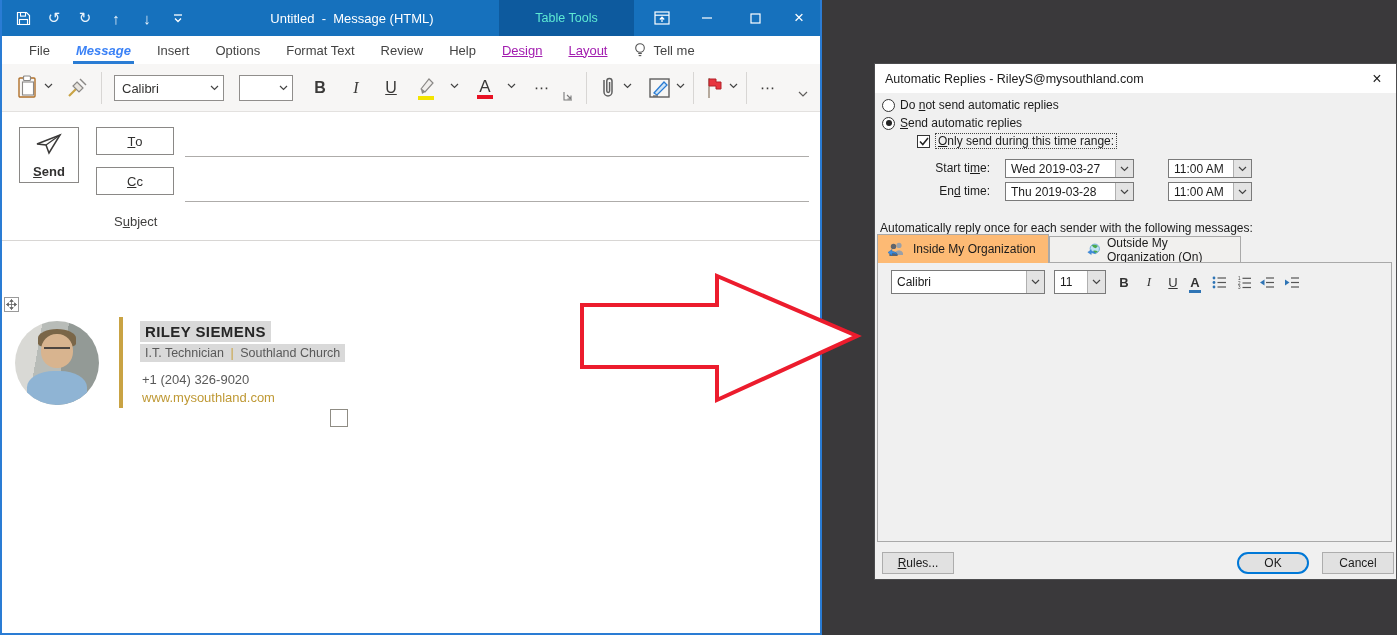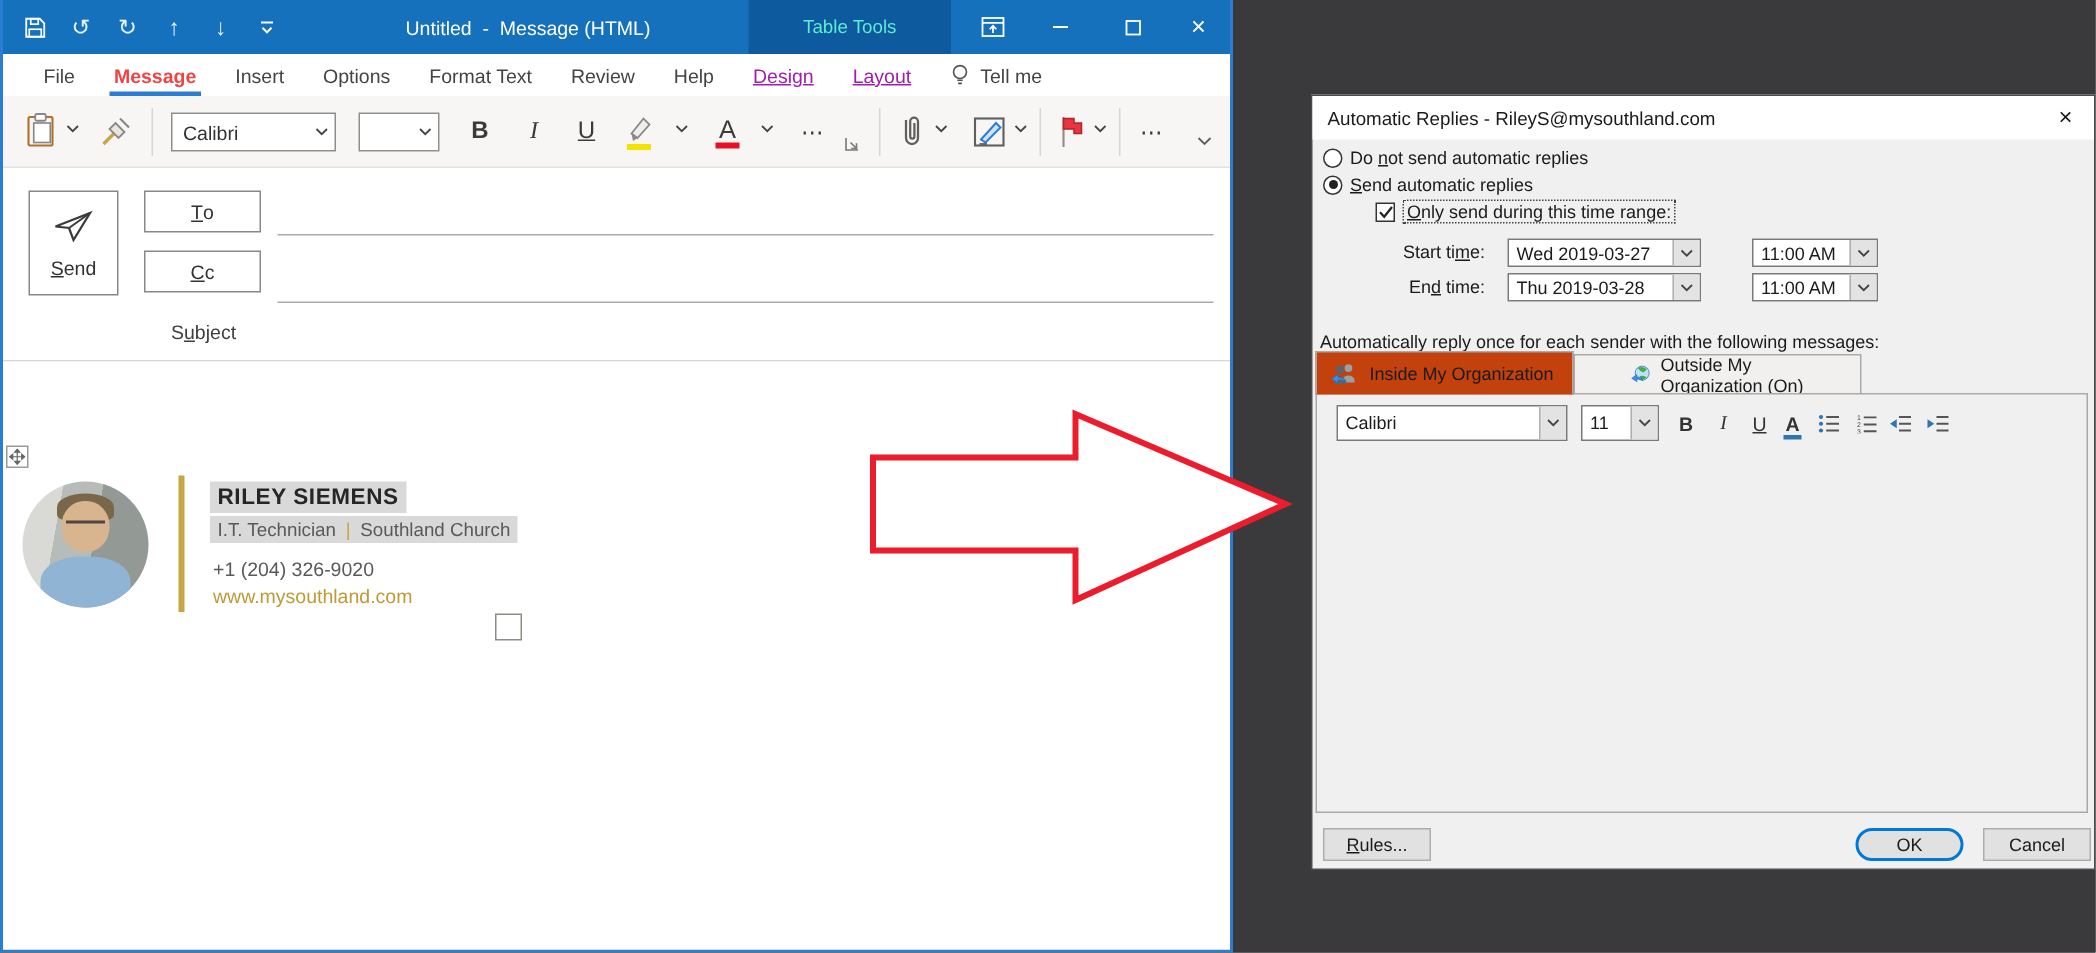--- a/index.html
+++ b/index.html
@@ -15,40 +15,40 @@
   .qat .qbtn { width:18px; height:24px; display:flex; align-items:center; justify-content:center; font-size:15px; }
   .win-title { position:absolute; left:255px; top:0; width:190px; height:36px; display:flex; align-items:center; justify-content:center;
     color:#fff; font-size:13px; white-space:pre; }
   .table-tools { position:absolute; left:497px; top:0; width:135px; height:36px; background:#0d5a9e; color:#5eead4;
     font-size:12.5px; display:flex; align-items:center; justify-content:center; }
   .wc { position:absolute; top:0; height:36px; width:26px; display:flex; align-items:center; justify-content:center; color:#fff; }
   .wc.close-x { font-size:17px; }
 
   .tabs-row { position:absolute; left:0; top:36px; width:100%; height:28px; background:#fff; display:flex; align-items:center; padding-left:14px; }
   .rtab { position:relative; height:28px; display:flex; align-items:center; padding:0 13px; font-size:13px; color:#444; }
-  .rtab.sel { color:#ef4444; font-weight:bold; }
+  .rtab.sel { color:#3b82f6; font-weight:bold;font-style:italic; }
   .rtab.sel::after { content:''; position:absolute; left:10px; right:10px; bottom:0; height:3px; background:#2a7cd4; }
   .rtab.accent { color:#a21caf;text-decoration:underline; }
   .rtab .bulb { margin-right:6px; display:flex; }
 
   .ribbon { position:absolute; left:0; top:64px; width:100%; height:48px; background:#f7f6f5; border-bottom:1px solid #e3e1df; }
   .rb { position:absolute; display:flex; align-items:center; justify-content:center; color:#3b3a39; }
   .vsep { position:absolute; top:8px; width:1px; height:32px; background:#d8d6d4; }
   .chev { display:flex; }
   .rcmb { position:absolute; top:11px; height:26px; background:#fff; border:1px solid #908e8c; display:flex; align-items:center; font-size:13px; color:#323130; }
   .rcmb .val { flex:1; padding:0 7px; }
   .rcmb .cbtn { width:18px; display:flex; align-items:center; justify-content:center; }
   .biu { font-size:16px; color:#3b3a39; }
   .ital { font-family:"Liberation Serif", serif; font-style:italic; }
   .undl { text-decoration:underline; }
   .dots { font-size:15px; letter-spacing:1px; color:#3b3a39; }
 
   .hdr { position:absolute; left:0; top:112px; width:100%; height:129px; background:#fff; border-bottom:1px solid #d8d6d4; }
-  .sendbox { position:absolute; left:17px; top:15px; width:60px; height:70px; border:1px solid #8a8886; background:#fff;
-    display:flex; flex-direction:column; align-items:center; justify-content:center; gap:8px; font-size:13px; color:#323130; }
+  .sendbox { position:absolute; left:17px; top:15px; width:60px; height:56px; border:1px solid #8a8886; background:#fff;
+    display:flex; flex-direction:column; align-items:center; justify-content:center; gap:8px; font-size:13px; color:#323130;font-weight:bold; }
   .fbtn { position:absolute; left:94px; width:78px; height:28px; border:1px solid #8a8886; background:#fff;
     display:flex; align-items:center; justify-content:center; font-size:13px; color:#323130; }
   .fline { position:absolute; left:183px; width:624px; height:1px; background:#aeacaa; }
   .subj { position:absolute; left:112px; top:102px; font-size:13px; color:#3f3e3d; }
 
   .canvas { position:absolute; left:0; top:241px; width:100%; height:392px; background:#fff; }
   .movehandle { position:absolute; left:2px; top:56px; width:15px; height:15px; border:1px solid #9a9a9a; background:#fff;
     display:flex; align-items:center; justify-content:center; }
   .avatar { position:absolute; left:13px; top:80px; width:84px; height:84px; border-radius:50%; overflow:hidden;
     background:linear-gradient(100deg,#d9d9d5 0 28%,#b8bcb8 28% 55%,#939a96 55% 100%); }
@@ -77,21 +77,21 @@
   .radio.sel::after { content:''; position:absolute; inset:2.5px; background:#222; border-radius:50%; }
   .cb { position:relative; width:13px; height:13px; border:1px solid #333; background:#fff; flex:0 0 auto; display:flex; align-items:center; justify-content:center; }
   .focus-dotted { border:1px dotted #444; padding:0 2px; }
   .rlabel { white-space:nowrap; }
   .tlabel { position:absolute; text-align:right; line-height:19px; white-space:nowrap; }
   .cmb { position:absolute; height:19px; background:#fff; border:1px solid #7a7a7a; display:flex; align-items:stretch; }
   .cmb .val { flex:1; display:flex; align-items:center; padding:0 5px; white-space:nowrap; }
   .cmb .btn { width:18px; background:#e3e3e3; border-left:1px solid #b0b0b0; display:flex; align-items:center; justify-content:center; }
   .instr { position:absolute; left:5px; top:157px; white-space:nowrap; }
   .dtab { position:absolute; display:flex; align-items:center; gap:6px; padding:0 9px; font-size:12px; border:1px solid #a9a9a9; }
-  .dtab.active { left:2px; top:170px; width:172px; height:29px; background:#c2410c; border-bottom:none; z-index:2; }
+  .dtab.active { left:2px; top:170px; width:172px; height:29px; background:#fdba74; border-bottom:none; z-index:2; }
   .dtab.inactive { left:174px; top:172px; width:192px; height:27px; background:#f1f0ee;padding-left:37px; }
   .panel { position:absolute; left:2px; top:198px; width:515px; height:280px; background:#f0f0f0; border:1px solid #a9a9a9; border-top:1px solid #a9a9a9; z-index:1; }
   .ed-btn { position:absolute; top:206px; width:22px; height:24px; display:flex; align-items:center; justify-content:center; font-size:13px; color:#333; }
   .fc-a { position:relative; font-size:13px; font-weight:bold; color:#333; }
   .fc-a::after { content:''; position:absolute; left:-1px; right:-1px; bottom:-3px; height:3px; background:#2e74b5; }
   .ta { position:absolute; left:5px; top:237px; width:511px; height:237px; background:#fff; border:1px solid #9cb6cf; }
   .ed-name { position:absolute; left:14px; top:18px; font-size:14.5px; font-weight:bold; color:#3f3f3f; letter-spacing:.3px; }
   .ed-role { position:absolute; left:14px; top:39px; font-size:12px; color:#8c8c8c; }
   .dbtn { position:absolute; top:488px; width:72px; height:22px; background:#e1e1e1; border:1px solid #adadad; display:flex; align-items:center; justify-content:center; font-size:12px; color:#1b1b1b; }
   .dbtn.def { border:2px solid #0078d7; }

